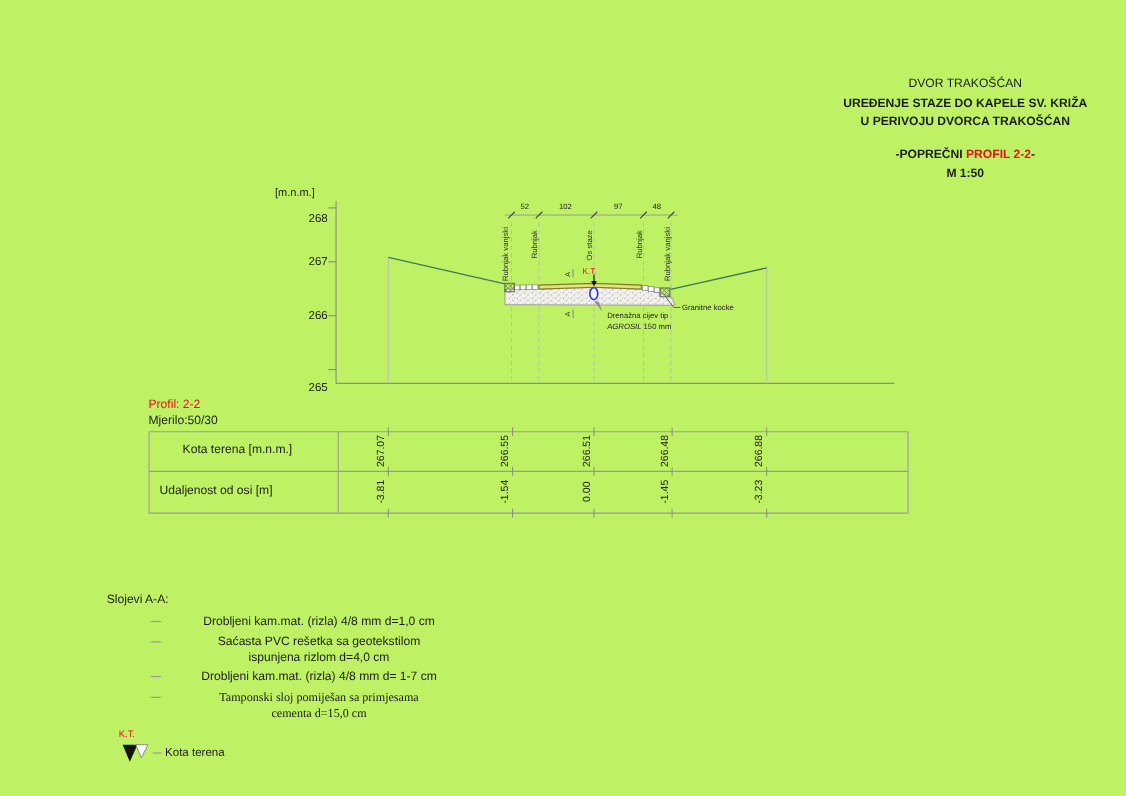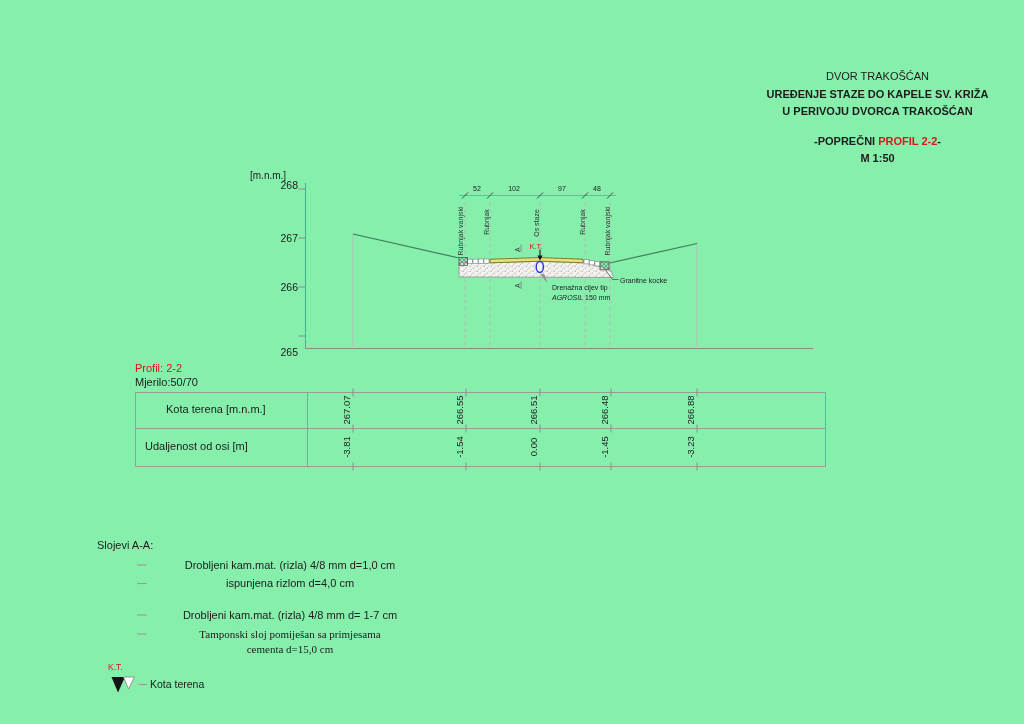--- a/index.html
+++ b/index.html
@@ -1,17 +1,17 @@
 <!DOCTYPE html>
 <html><head>
 <meta charset="utf-8">
 <style>
   html,body{margin:0;padding:0;background:#fff;}
   #canvas{
-    position:relative;width:1024px;height:724px;background:#86efac;overflow:hidden;
+    position:relative;width:1024px;height:724px;background:#bef264;overflow:hidden;
     font-family:"Liberation Sans","DejaVu Sans",sans-serif;color:#1c1c1c;
   }
   #linework{position:absolute;left:0;top:0;}
   .abs{position:absolute;white-space:nowrap;}
   .rot{position:absolute;transform:rotate(-90deg);white-space:nowrap;
        display:flex;align-items:center;justify-content:center;}
   
   #title-block{position:absolute;left:695px;top:68px;width:365px;text-align:center;
                font-size:11px;line-height:17.5px;}
   #title-block .bold{font-weight:bold;}
@@ -186,44 +186,45 @@
   <div class="rot a-mark" style="left:510px;top:280.5px;">A</div>
 
   <div class="abs drain" style="left:552px;top:283px;">
     <div>Drenažna cijev tip</div>
     <div><i>AGROSIL</i><span> 150 mm</span></div>
   </div>
 
   <div class="abs granite" style="left:620px;top:276.5px;">Granitne kocke</div>
 
   <div class="abs info red" style="left:135px;top:361px;">Profil: 2-2</div>
-  <div class="abs info" style="left:135px;top:375px;">Mjerilo:50/70</div>
+  <div class="abs info" style="left:135px;top:375px;">Mjerilo:50/30</div>
 
   <div class="abs layers-title" style="left:97px;top:539px;">Slojevi A-A:</div>
   <div id="layers-host">
       <div class="layer-item" style="top: 558px;">
         <div>Drobljeni kam.mat. (rizla) 4/8 mm d=1,0 cm</div>
       </div>
       <div class="layer-item" style="top: 576px;">
+        <div>Saćasta PVC rešetka sa geotekstilom</div>
         <div>ispunjena rizlom d=4,0 cm</div>
       </div>
       <div class="layer-item" style="top: 608px;">
         <div>Drobljeni kam.mat. (rizla) 4/8 mm d= 1-7 cm</div>
       </div>
       <div class="layer-item" style="top: 627px; font-family: Liberation Serif, serif;">
         <div>Tamponski sloj pomiješan sa primjesama</div>
         <div>cementa d=15,0 cm</div>
       </div>
     </div>
 
   <div class="abs kt-leg-label red" style="left:108px;top:662px;">K.T.</div>
   <div class="abs kt-leg-desc" style="left:150px;top:678px;">Kota terena</div>
 
   <div id="gen-host">
-      <div class="abs axis-tick" style="left: 268px; top: 179px; text-align: right;">268</div>
+      <div class="abs axis-tick" style="left: 268px; top: 193px; text-align: right;">268</div>
       <div class="abs axis-tick" style="left: 268px; top: 232px;">267</div>
       <div class="abs axis-tick" style="left: 268px; top: 281px;">266</div>
       <div class="abs axis-tick" style="left: 268px; top: 346px;">265</div>
       <div class="abs dim-num" style="left: 462px; top: 185px;">52</div>
       <div class="abs dim-num" style="left: 499px; top: 185px;">102</div>
       <div class="abs dim-num" style="left: 547px; top: 185px;">97</div>
       <div class="abs dim-num" style="left: 582px; top: 185px;">48</div>
       <div class="rot sec-label" style="left: 420px; top: 225px;">Rubnjak vanjski</div>
       <div class="rot sec-label" style="left: 446px; top: 216px;">Rubnjak</div>
       <div class="rot sec-label" style="left: 496px; top: 217px;">Os staze</div>

